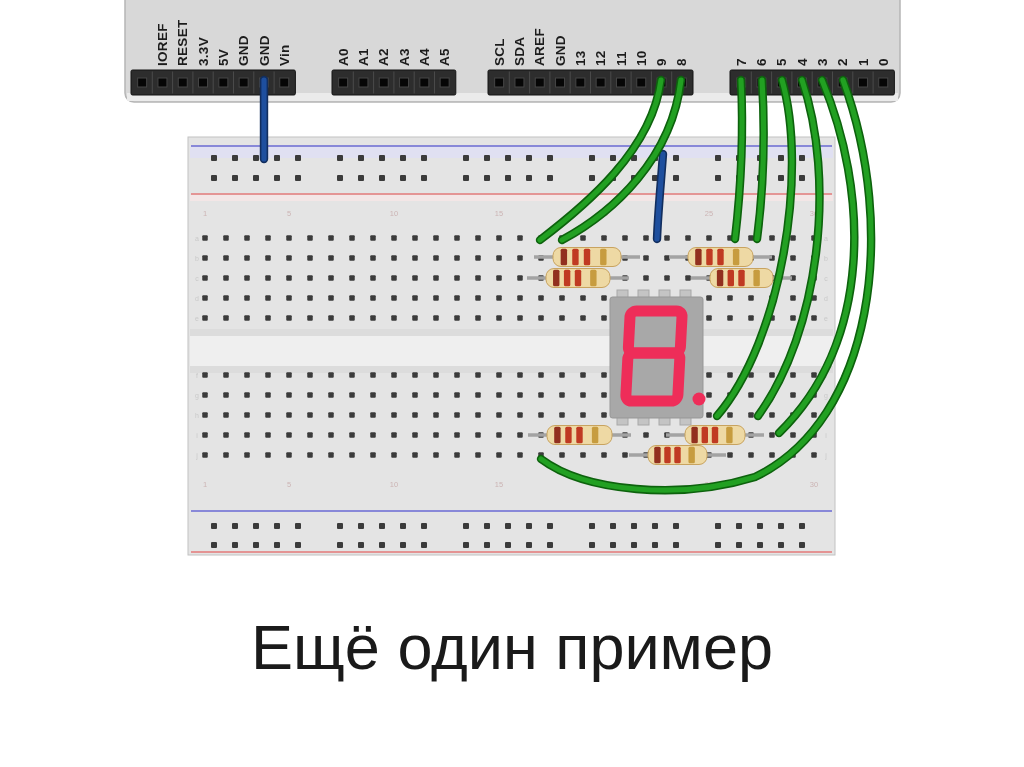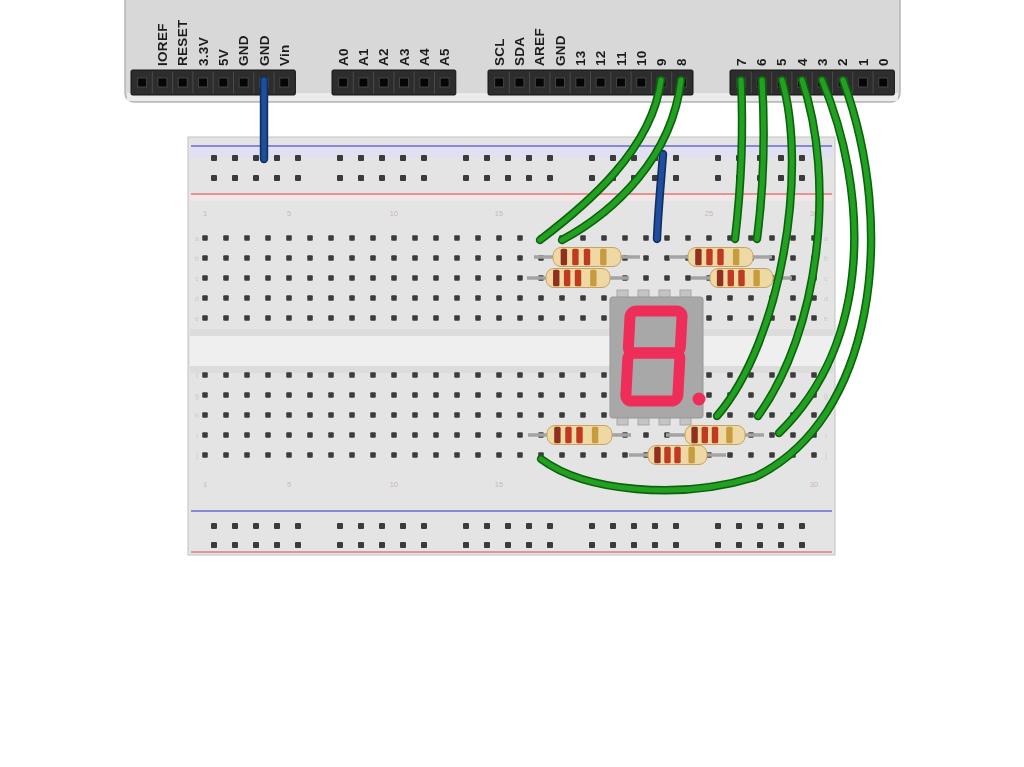--- a/index.html
+++ b/index.html
@@ -671,13 +671,14 @@
       </g>
       <g>
         <path d="M822,80 C868,190 874,340 779,433" fill="none" stroke="#0d620d" stroke-width="8.4" stroke-linecap="round"></path>
         <path d="M822,80 C868,190 874,340 779,433" fill="none" stroke="#22a022" stroke-width="5.2" stroke-linecap="round"></path>
       </g>
       <g>
         <path d="M843,80 C898,230 874,420 755,477 C680,500 585,492 541,459" fill="none" stroke="#0d620d" stroke-width="8.4" stroke-linecap="round"></path>
         <path d="M843,80 C898,230 874,420 755,477 C680,500 585,492 541,459" fill="none" stroke="#22a022" stroke-width="5.2" stroke-linecap="round"></path>
       </g>
     </svg>
+  <div class="caption" style="color: rgb(26, 26, 26);">Ещё один пример</div>
 </div>
 
 </body></html>

